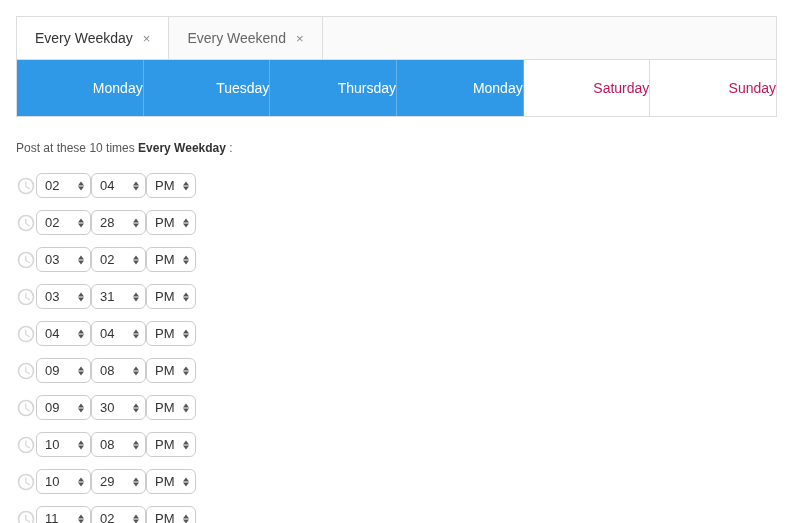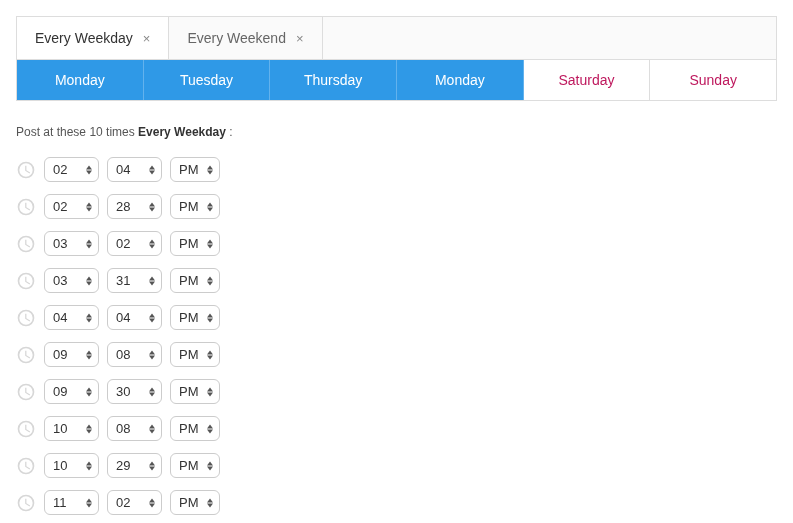--- a/index.html
+++ b/index.html
@@ -38,22 +38,22 @@
     cursor: pointer;
   }
   .daybar {
     display: flex;
     border: 1px solid #ddd;
     border-top: none;
     margin: 0 16px 0 16px;
   }
   .day {
     flex: 1;
-    text-align: center;
-    padding: 12px 0;
+    text-align: right;
+    padding: 20px 0;
     font-size: 14px;
     cursor: pointer;
     border-right: 1px solid rgba(255,255,255,0.25);
   }
   .day:last-child { border-right: none; }
   .day.active {
     background: #2f99e7;
     color: #fff;
   }
   .day.inactive {
@@ -65,21 +65,21 @@
   .heading {
     margin: 24px 16px 18px 16px;
     color: #555;
     font-size: 12px;
   }
   .heading .bold { font-weight: 700; color: #333; }
   .rows { margin-left: 16px; }
   .row {
     display: flex;
     align-items: center;
-    gap: 8px;
+    gap: 0;
     margin-bottom: 12px;
   }
   .clock {
     color: #d7d7d7;
     display: inline-flex;
   }
   .clock svg { width: 20px; height: 20px; }
   .select {
     position: relative;
     border: 1px solid #ccc;

